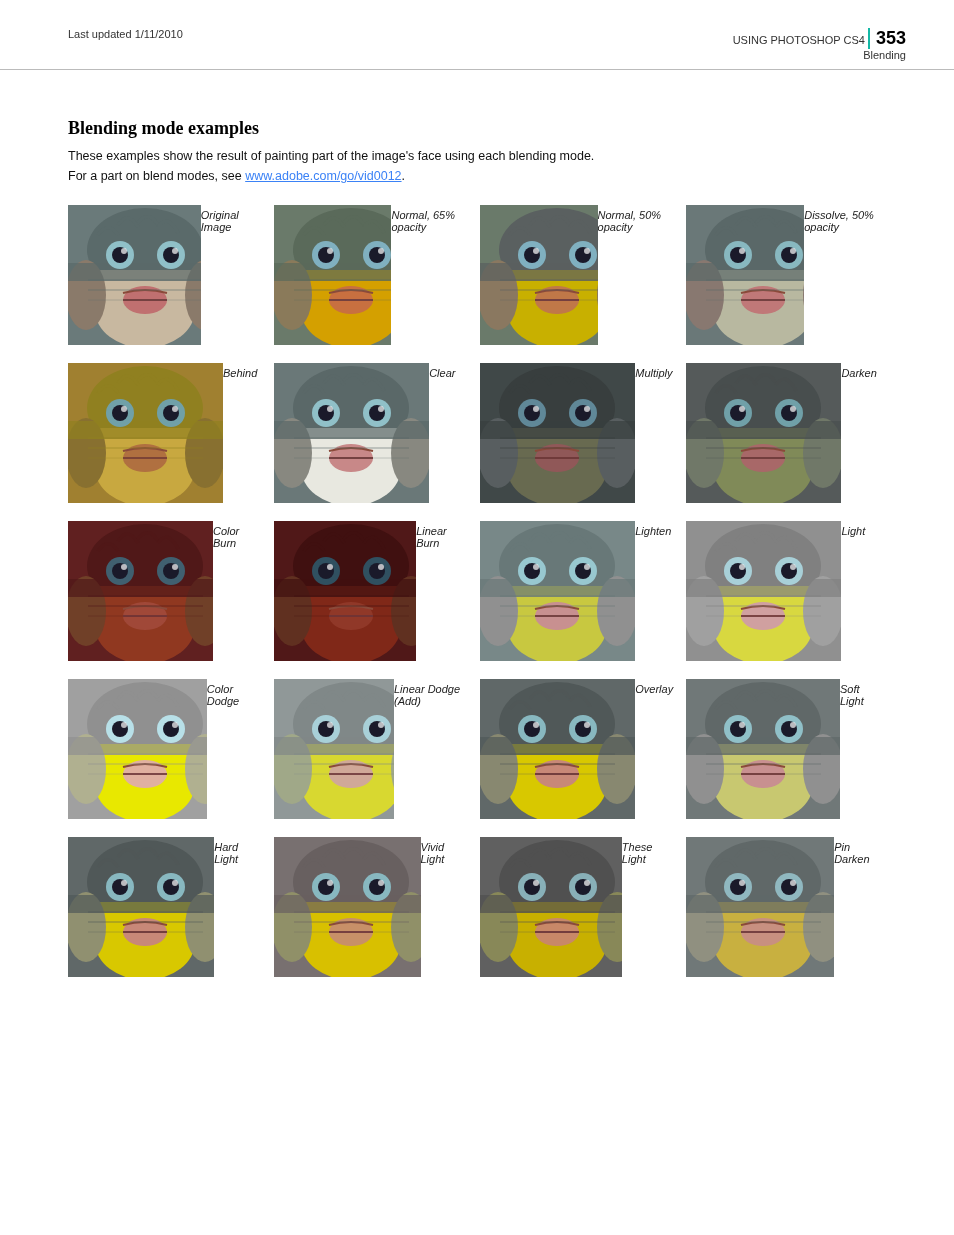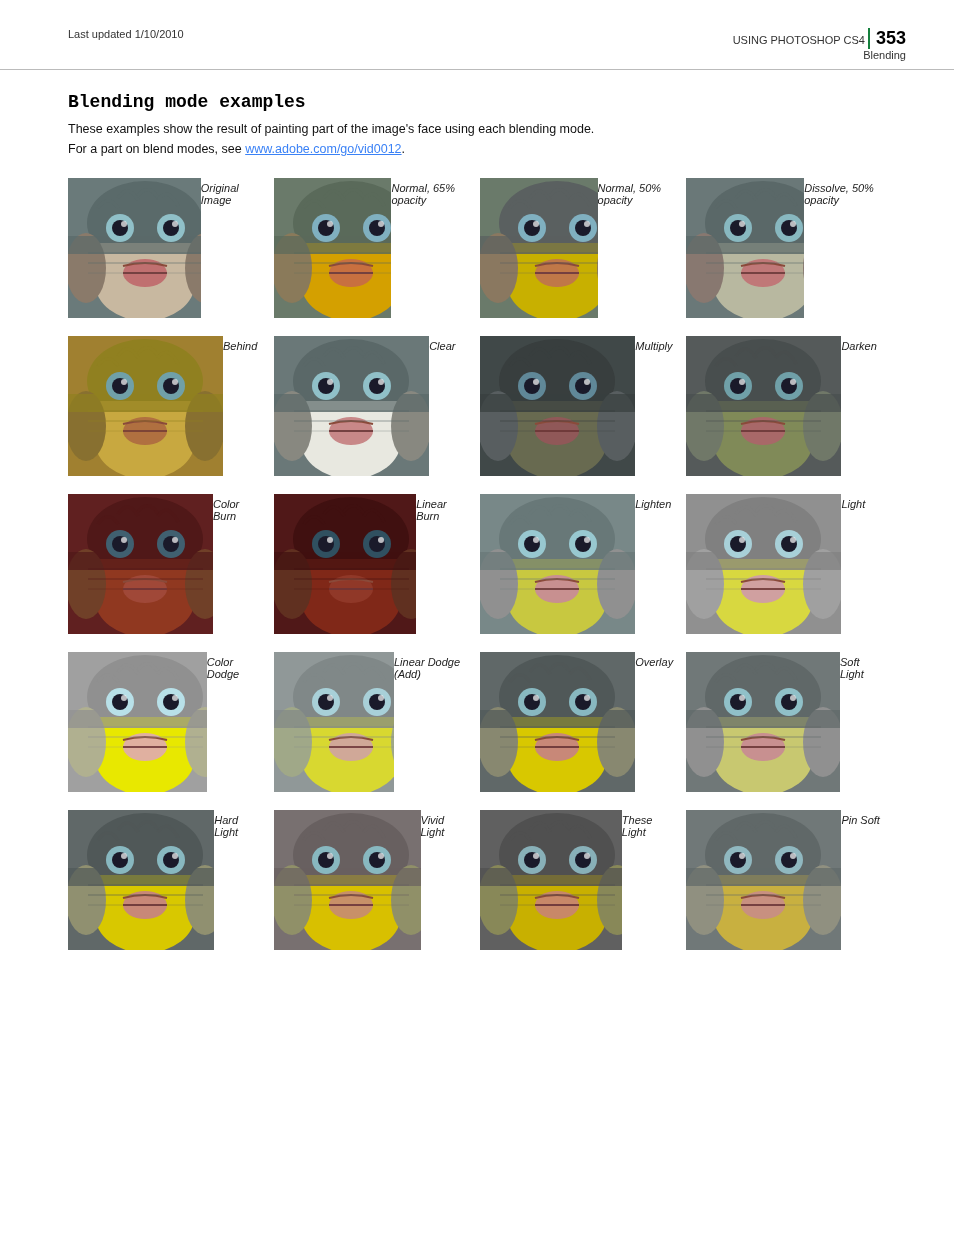--- a/index.html
+++ b/index.html
@@ -40,22 +40,22 @@
     }
 
     .content {
       padding: 20px 68px 40px 68px;
     }
 
     .section-title {
       font-size: 18px;
       font-weight: bold;
       margin-bottom: 10px;
-      font-family: Liberation Mono, monospace;
-      margin-top: 2px;
+      font-family: Liberation Serif, serif;
+      margin-top: 28px;
     }
 
     .description {
       font-size: 12.5px;
       margin-bottom: 6px;
       font-family: Arial, sans-serif;
       color: #111;
     }
 
     .link-text {
@@ -98,29 +98,29 @@
 
     .header-divider {
       width: 100%;
       height: 1px;
       background: #bbb;
       margin-top: 8px;
     }
 
     .page-num-box {
       display: inline-block;
-      border-left: 2px solid #15803d;
+      border-left: 2px solid #14b8a6;
       padding-left: 6px;
     }
   </style>
 </head>
 <body>
 
 <div class="page-header">
-  <div class="page-header-left">Last updated 1/10/2010</div>
+  <div class="page-header-left">Last updated 1/11/2010</div>
   <div class="page-header-right">
     <span>USING PHOTOSHOP CS4</span>
     <span class="page-num-box">
       <span class="page-number">353</span>
     </span>
     <br>
     <span>Blending</span>
   </div>
 </div>
 <div class="header-divider"></div>
@@ -904,16 +904,16 @@
 
       <path d="M30 30 Q40 15 50 30" stroke="#606868" stroke-width="3" fill="none" opacity="0.8"></path>
       <path d="M50 20 Q60 5 70 22" stroke="#606868" stroke-width="3" fill="none" opacity="0.8"></path>
       <path d="M70 18 Q80 4 90 20" stroke="#606868" stroke-width="3" fill="none" opacity="0.8"></path>
       <path d="M90 22 Q100 8 110 28" stroke="#606868" stroke-width="3" fill="none" opacity="0.8"></path>
 
       <line x1="20" y1="75" x2="135" y2="75" stroke="#606868" stroke-width="1.5" opacity="0.5"></line>
       <line x1="20" y1="85" x2="135" y2="85" stroke="#606868" stroke-width="1.5" opacity="0.4"></line>
       <line x1="20" y1="95" x2="135" y2="95" stroke="#606868" stroke-width="1" opacity="0.3"></line>
     </svg></div>
-        <div class="image-caption">Pin Soft</div>
+        <div class="image-caption">Pin Darken</div>
       </div>
     </div>
 </div>
 
 </body></html>

